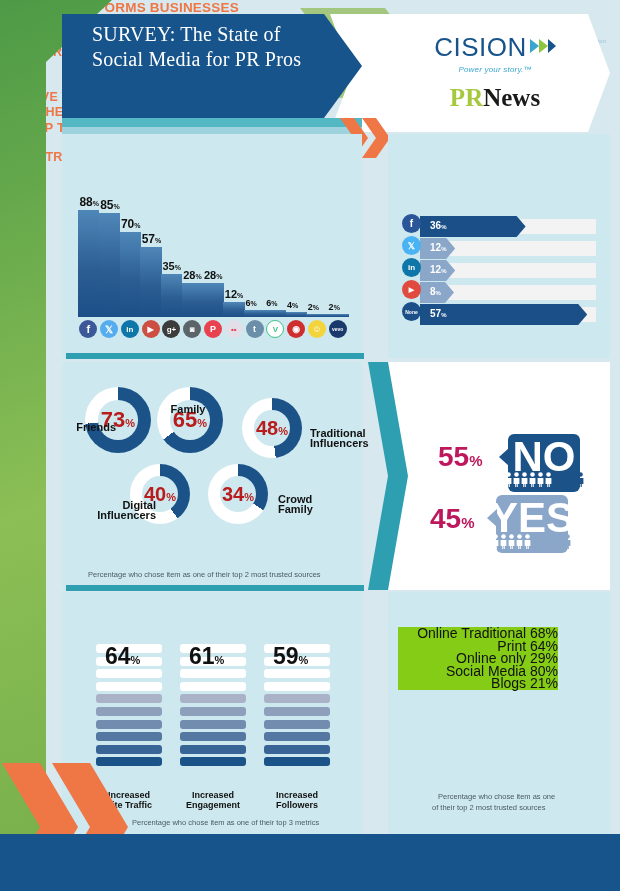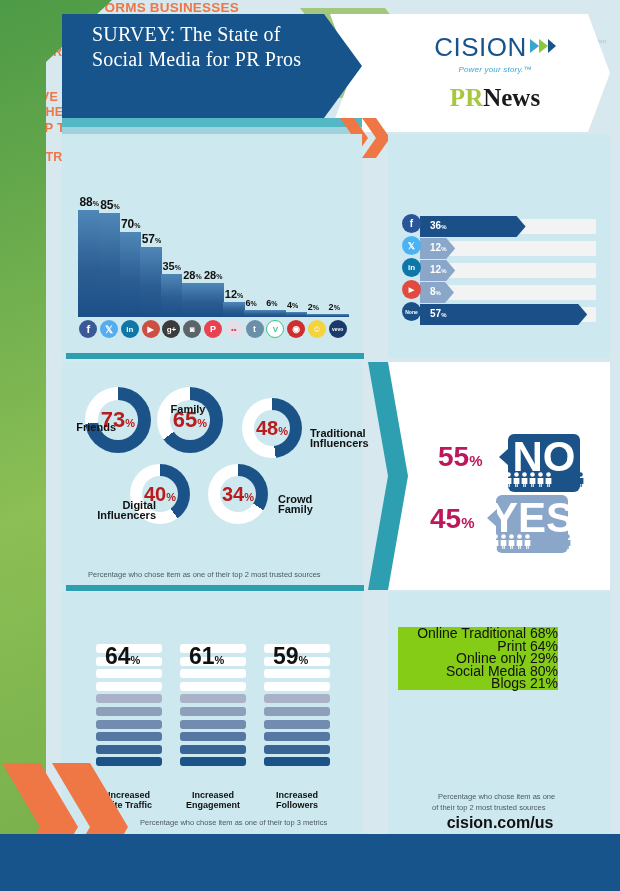--- a/index.html
+++ b/index.html
@@ -455,21 +455,21 @@
       <div class="seg" style="position: absolute; left: 264px; top: 681.8px; background: rgb(255, 255, 255); z-index: 8;"></div>
       <div class="seg" style="position: absolute; left: 264px; top: 694.4px; background: rgb(170, 178, 200); z-index: 8;"></div>
       <div class="seg" style="position: absolute; left: 264px; top: 707px; background: rgb(141, 159, 187); z-index: 8;"></div>
       <div class="seg" style="position: absolute; left: 264px; top: 719.6px; background: rgb(113, 140, 174); z-index: 8;"></div>
       <div class="seg" style="position: absolute; left: 264px; top: 732.2px; background: rgb(84, 120, 162); z-index: 8;"></div>
       <div class="seg" style="position: absolute; left: 264px; top: 744.8px; background: rgb(56, 101, 149); z-index: 8;"></div>
       <div class="seg" style="position: absolute; left: 264px; top: 757.4px; background: rgb(27, 82, 136); z-index: 8;"></div>
       <div class="stk-num" style="left: 273px; top: 643px;">59<span class="pc">%</span></div>
       <div class="stk-lbl" style="position: absolute; left: 257px; top: 790px;">Increased<br>Followers</div>
     </div>
-  <div class="footnote" style="left:140px;top:818px;">Percentage who chose item as one of their top 3 metrics</div>
+  <div class="footnote" style="left:132px;top:818px;">Percentage who chose item as one of their top 3 metrics</div>
 
   <div class="panel panel-light" style="left:388px;top:592px;width:222px;height:242px;"></div>
   <div class="p-title" style="left:388px;top:604px;width:222px;font-size:12.5px;">MOST TRUSTED MEDIA SOURCES</div>
   <div id="radial">
       <svg width="160" height="160" viewBox="0 0 160 160" style="position: absolute; left: 420px; top: 620px;">
         <circle cx="80" cy="80" r="70" fill="none" stroke="#e3e7ea" stroke-width="12"></circle>
         <circle cx="80" cy="80" r="70" fill="none" stroke="#1b5288" stroke-width="12" stroke-dasharray="299.0796206217483 439.822971502571" transform="rotate(-90 80 80)"></circle>
         <circle cx="80" cy="80" r="57" fill="none" stroke="#e3e7ea" stroke-width="12"></circle>
         <circle cx="80" cy="80" r="57" fill="none" stroke="#3f6ea5" stroke-width="12" stroke-dasharray="229.2106000059113 358.1415625092364" transform="rotate(-90 80 80)"></circle>
         <circle cx="80" cy="80" r="44" fill="none" stroke="#e3e7ea" stroke-width="12"></circle>
@@ -482,21 +482,20 @@
     </div>
   <div class="rlabels" id="rlabels" style="left:398px;top:627px;width:160px;">
       <div class="rlabel">Online Traditional 68%</div>
       <div class="rlabel">Print 64%</div>
       <div class="rlabel">Online only 29%</div>
       <div class="rlabel">Social Media 80%</div>
       <div class="rlabel">Blogs 21%</div>
     </div>
   <div class="footnote" style="left:438px;top:792px;">Percentage who chose item as one</div>
   <div class="footnote" style="left:432px;top:803px;">of their top 2 most trusted sources</div>
-  <div class="cisionurl" style="left:390px;top:814px;">cision.com/us</div>
 
   <svg style="position:absolute;left:0px;top:763px;z-index:9;" width="130" height="128" viewBox="0 0 130 128">
     <polygon points="2,0 40,0 78,64 40,128 2,128 40,64" fill="#ef7645"></polygon>
     <polygon points="52,0 90,0 128,64 90,128 52,128 90,64" fill="#ef7645"></polygon>
   </svg>
 
   <div class="footer"></div>
   <div class="f-cision"><span>CISION</span><span style="display:inline-block;vertical-align:1px;margin-left:2px;">
     <svg width="17" height="10" viewBox="0 0 17 10">
           <polygon points="0,0 6,5 0,10" fill="#8cc63f"></polygon>

